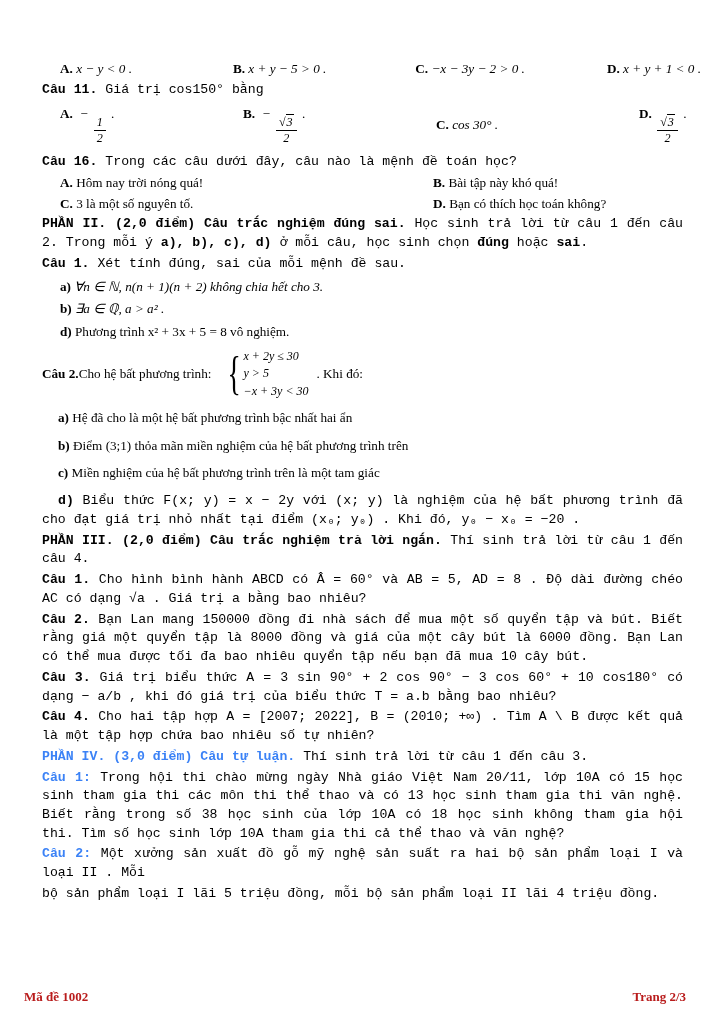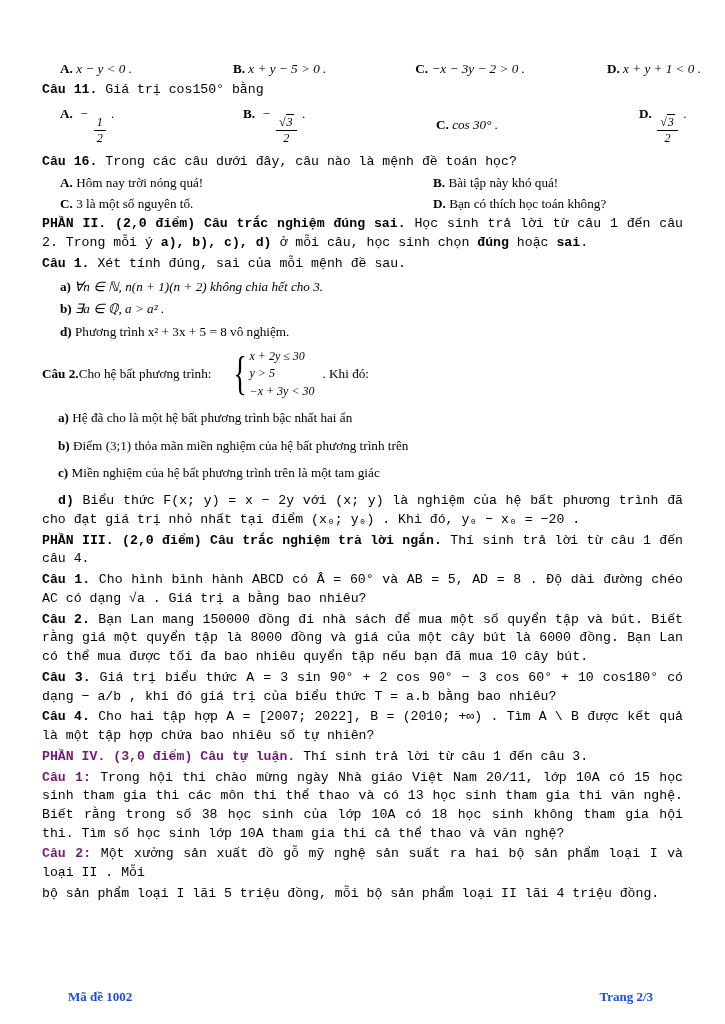--- a/index.html
+++ b/index.html
@@ -28,26 +28,26 @@
   .frac .num { border-bottom:1px solid #000; padding:0 3px; font-size:0.92em; line-height:1.15; }
   .frac .den { padding:0 3px; font-size:0.92em; line-height:1.2; }
   .sqrt { display:inline-block; }
   .sqrt .bar { border-top:1px solid #000; padding:0 1px; }
   .sys { display:inline-flex; align-items:center; vertical-align:middle; }
   .brace {
     font-size:46px; line-height:0.9; font-family:"Liberation Serif", serif;
     transform:scaleX(0.6); display:inline-block; margin-right:-2px;
   }
   .sys-lines { display:inline-flex; flex-direction:column; font-size:12px; line-height:1.45; }
-  .blue { color:#701a75; }
+  .blue { color:#3b82f6; }
   .footer {
-    position:absolute; left:0; right:4px; bottom:18px;
+    position:absolute; left:0; right:15px; bottom:18px;
     display:flex; justify-content:space-between;
-    padding:0 68px; box-sizing:border-box;
-    font-weight:bold; color:#1d4ed8; font-size:13px;
+    padding:0 24px; box-sizing:border-box;
+    font-weight:bold; color:#b91c1c; font-size:13px;
   }
   .sub-item { margin:4px 0 4px 18px; }
 </style>
 </head>
 <body>
 
 <div class="page">
 
   <div class="opt-row" style="padding-left:18px;">
     <span class="opt w1">
@@ -146,21 +146,21 @@
     <span class="bold">b)</span>
     <span class="mi">∃a ∈ ℚ, a &gt; a² .</span>
   </div>
   <div class="sub-item">
     <span class="bold">d)</span>
     <span>Phương trình x² + 3x + 5 = 8 vô nghiệm.</span>
   </div>
 
   <div class="row" style="align-items:center; margin:6px 0;">
     <span class="bold">Câu 2.</span>
-    <span style="margin-right:18px;"> Cho hệ bất phương trình:</span>
+    <span style="margin-right:12px;"> Cho hệ bất phương trình:</span>
     <span class="sys">
       <span class="brace">{</span>
       <span class="sys-lines">
         <span class="mi">x + 2y ≤ 30</span>
         <span class="mi">y &gt; 5</span>
         <span class="mi">−x + 3y &lt; 30</span>
       </span>
     </span>
     <span style="margin-left:8px;">. Khi đó:</span>
   </div>

